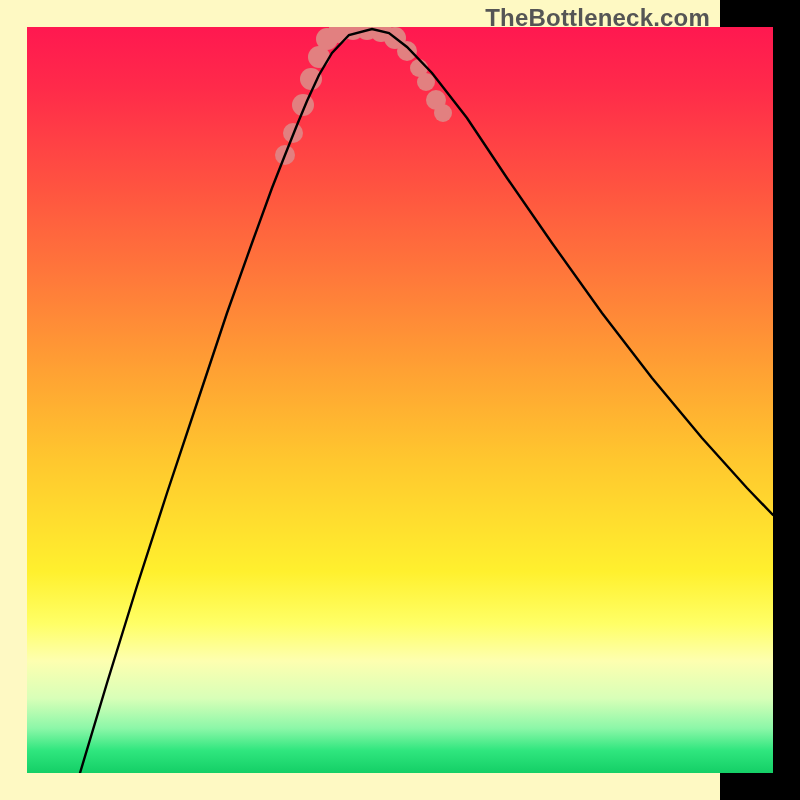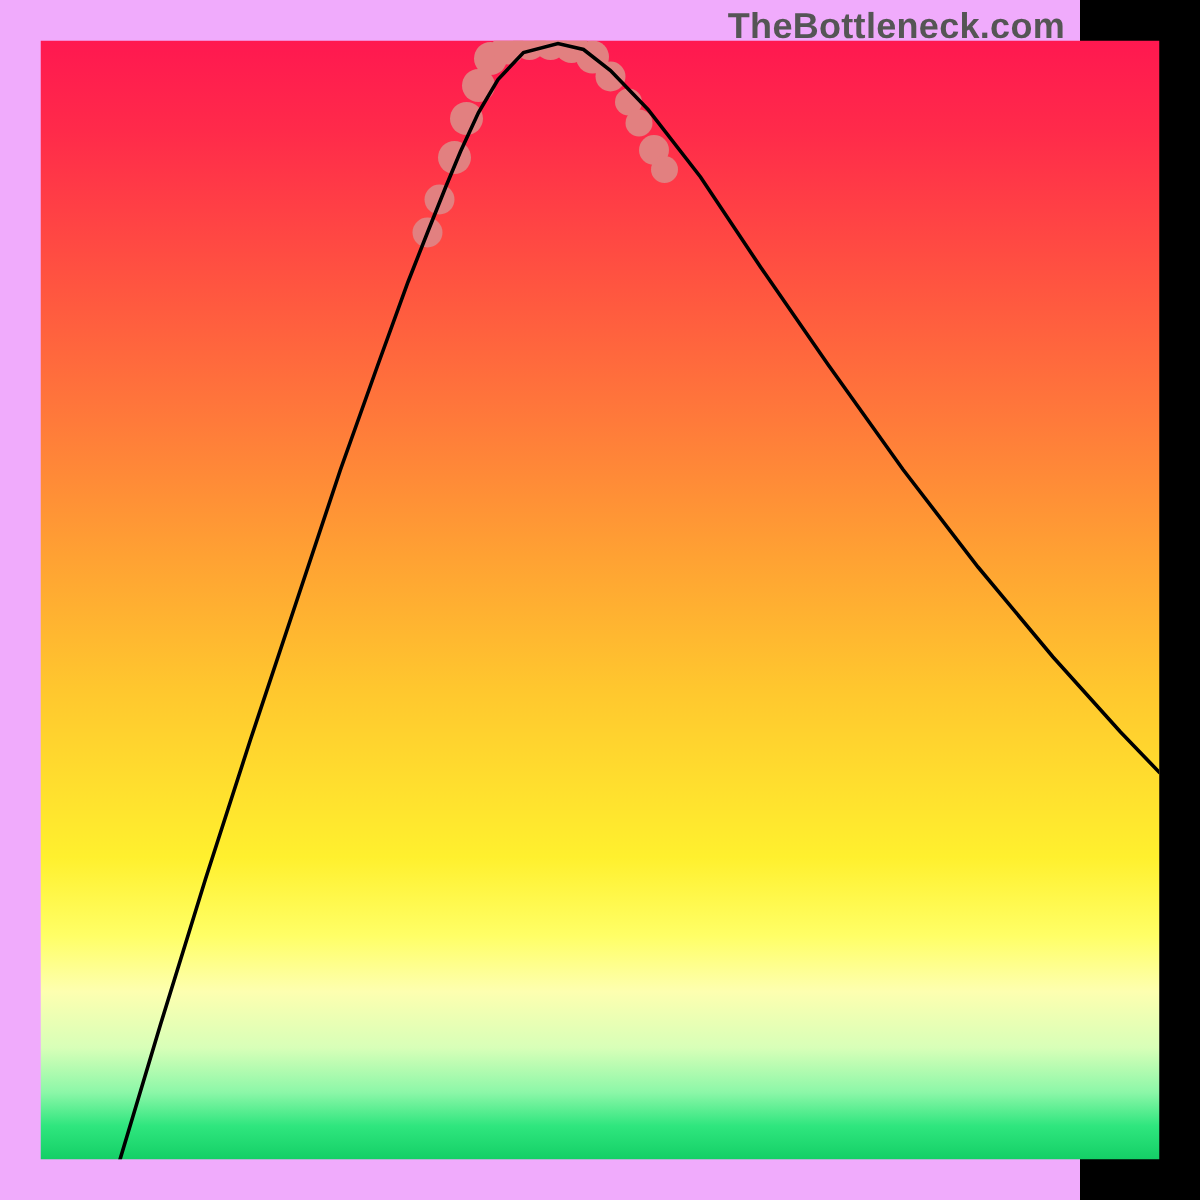--- a/index.html
+++ b/index.html
@@ -1,21 +1,21 @@
 <!DOCTYPE html>
 <html><head>
 <meta charset="utf-8">
 <style>
   * { margin: 0; padding: 0; box-sizing: border-box; }
   html, body { width: 800px; height: 800px; overflow: hidden; background: #000; }
   .frame {
     position: relative;
     width: 720px;
     height: 800px;
-    background: #f0abfc;
+    background: #fef9c3;
   }
   .plot-area {
     position: absolute;
     left: 27px;
     top: 27px;
     width: 746px;
     height: 746px;
     overflow: hidden;
   }
   .bg-gradient {

